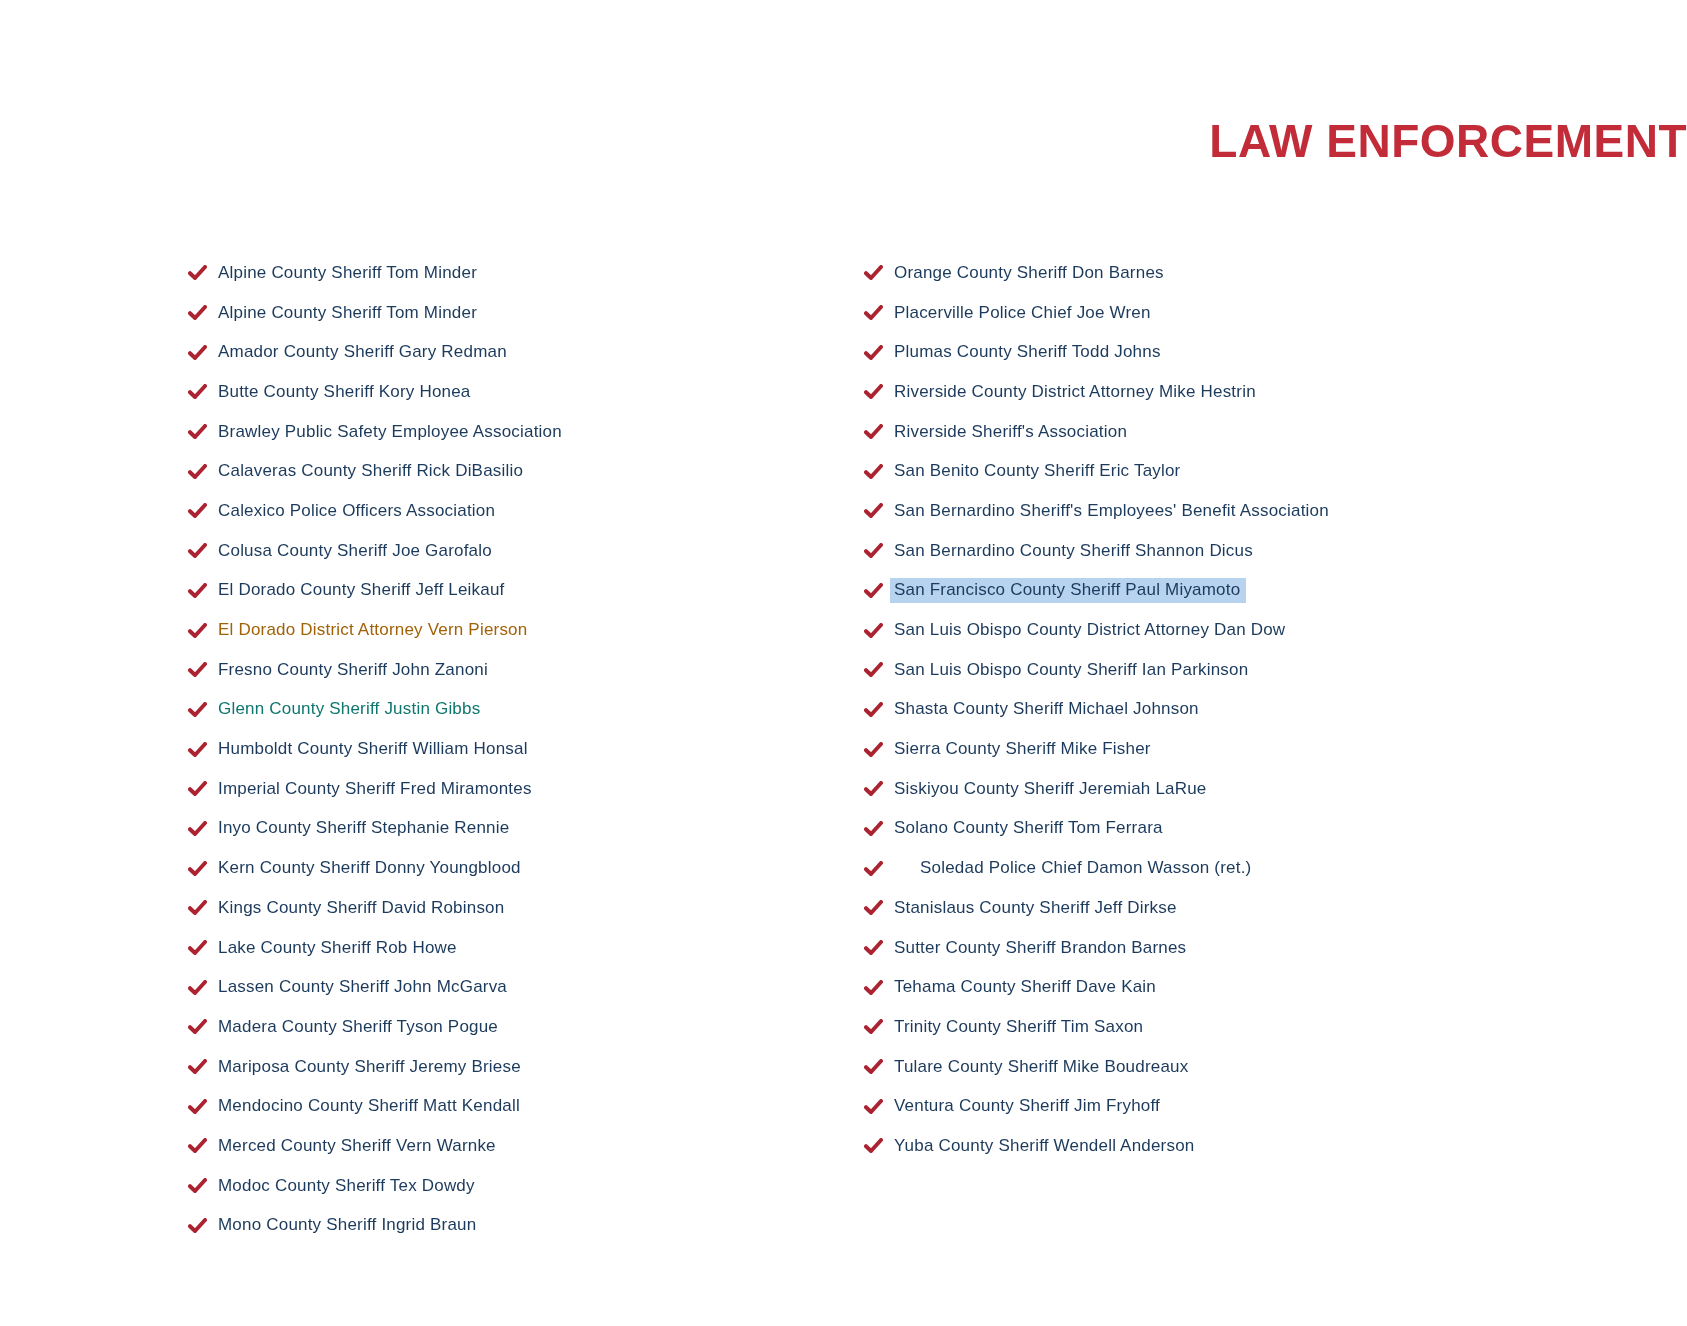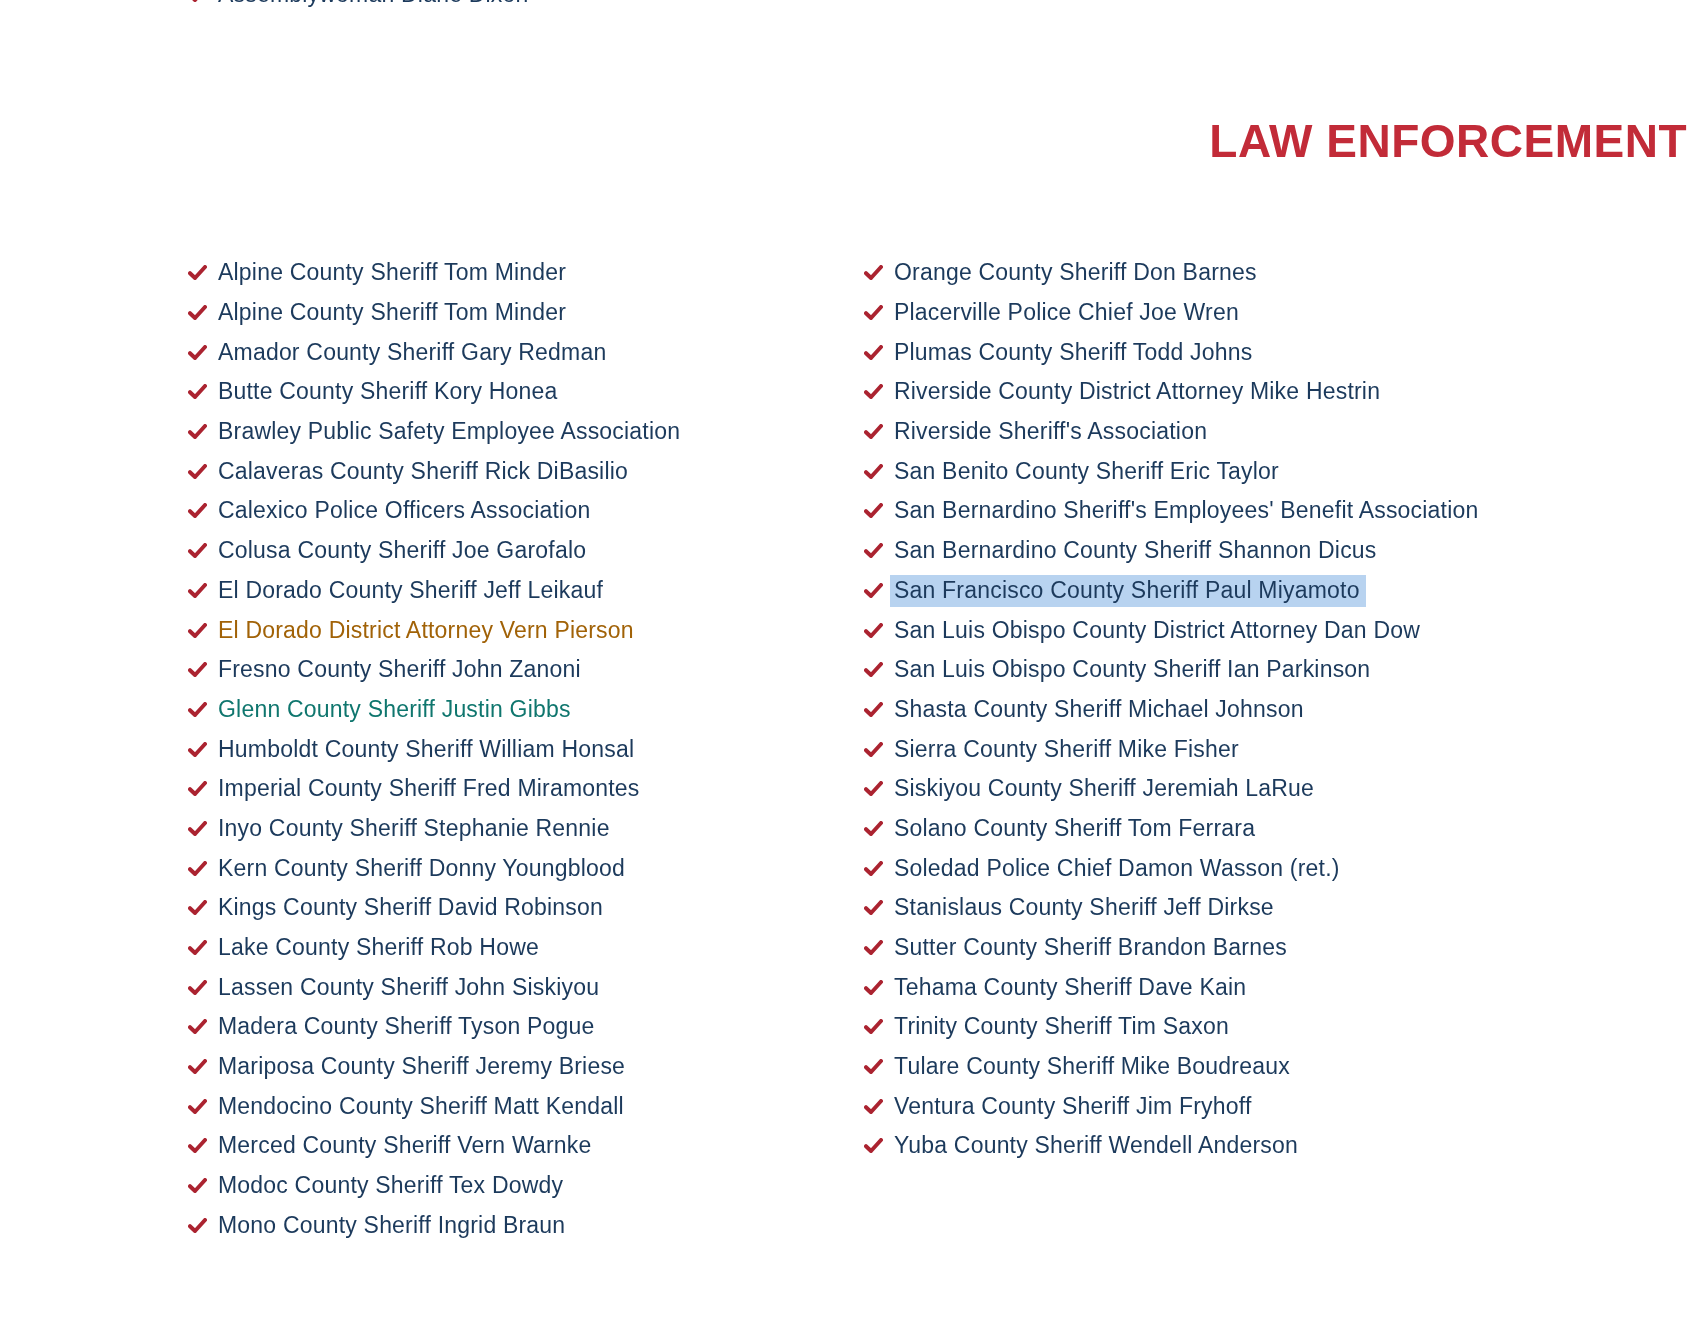--- a/index.html
+++ b/index.html
@@ -32,21 +32,21 @@
   }
   #col-left{left:188px;}
   #col-right{left:864px;}
 
   li.row{
     display:flex;align-items:center;gap:11px;
     height:39.7px;
   }
   .check{display:inline-flex;flex:0 0 auto;width:19px;height:15px;}
   .label{
-    font-size:23px;font-weight:500;letter-spacing:0.2px;
+    font-size:17px;font-weight:500;letter-spacing:0.2px;
     white-space:nowrap;
   }
   .label.highlighted{
     padding:2px 6px 3px 4px;
     margin:-2px -6px -3px -4px;
   }
 </style>
 </head>
 <body style="background: rgb(255, 255, 255);">
 
@@ -208,21 +208,21 @@
             </svg>
           </span>
           <span class="label" style="color: rgb(28, 58, 92);">Lake County Sheriff Rob Howe</span>
         </li>
         <li class="row">
           <span class="check">
             <svg width="19" height="15" viewBox="0 0 19 15">
               <path d="M2 8.2 L7 13 L17 2" fill="none" stroke="#ab2330" stroke-width="4" stroke-linecap="round" stroke-linejoin="round"></path>
             </svg>
           </span>
-          <span class="label" style="color: rgb(28, 58, 92);">Lassen County Sheriff John Siskiyou</span>
+          <span class="label" style="color: rgb(28, 58, 92);">Lassen County Sheriff John McGarva</span>
         </li>
         <li class="row">
           <span class="check">
             <svg width="19" height="15" viewBox="0 0 19 15">
               <path d="M2 8.2 L7 13 L17 2" fill="none" stroke="#ab2330" stroke-width="4" stroke-linecap="round" stroke-linejoin="round"></path>
             </svg>
           </span>
           <span class="label" style="color: rgb(28, 58, 92);">Madera County Sheriff Tyson Pogue</span>
         </li>
         <li class="row">
@@ -386,21 +386,21 @@
             </svg>
           </span>
           <span class="label" style="color: rgb(28, 58, 92);">Solano County Sheriff Tom Ferrara</span>
         </li>
         <li class="row">
           <span class="check">
             <svg width="19" height="15" viewBox="0 0 19 15">
               <path d="M2 8.2 L7 13 L17 2" fill="none" stroke="#ab2330" stroke-width="4" stroke-linecap="round" stroke-linejoin="round"></path>
             </svg>
           </span>
-          <span class="label" style="color: rgb(28, 58, 92);">Soledad Police Chief Damon Wasson (ret.)</span>
+          <span class="label" style="color: rgb(28, 58, 92); margin-left: 26px;">Soledad Police Chief Damon Wasson (ret.)</span>
         </li>
         <li class="row">
           <span class="check">
             <svg width="19" height="15" viewBox="0 0 19 15">
               <path d="M2 8.2 L7 13 L17 2" fill="none" stroke="#ab2330" stroke-width="4" stroke-linecap="round" stroke-linejoin="round"></path>
             </svg>
           </span>
           <span class="label" style="color: rgb(28, 58, 92);">Stanislaus County Sheriff Jeff Dirkse</span>
         </li>
         <li class="row">

